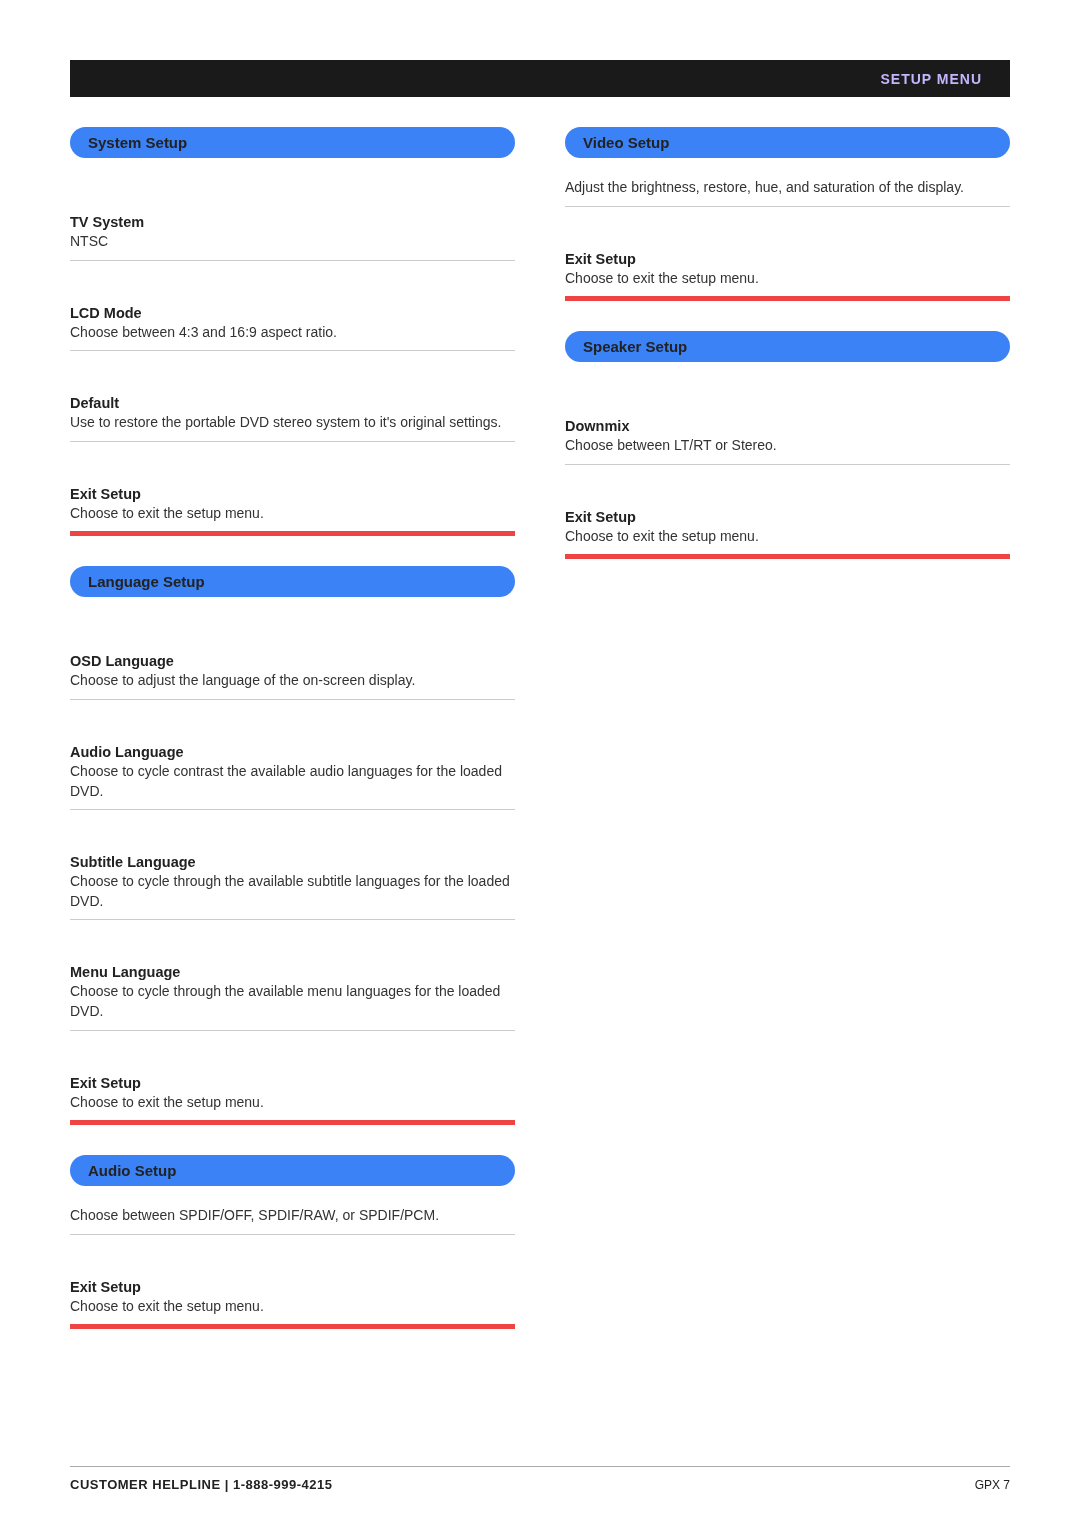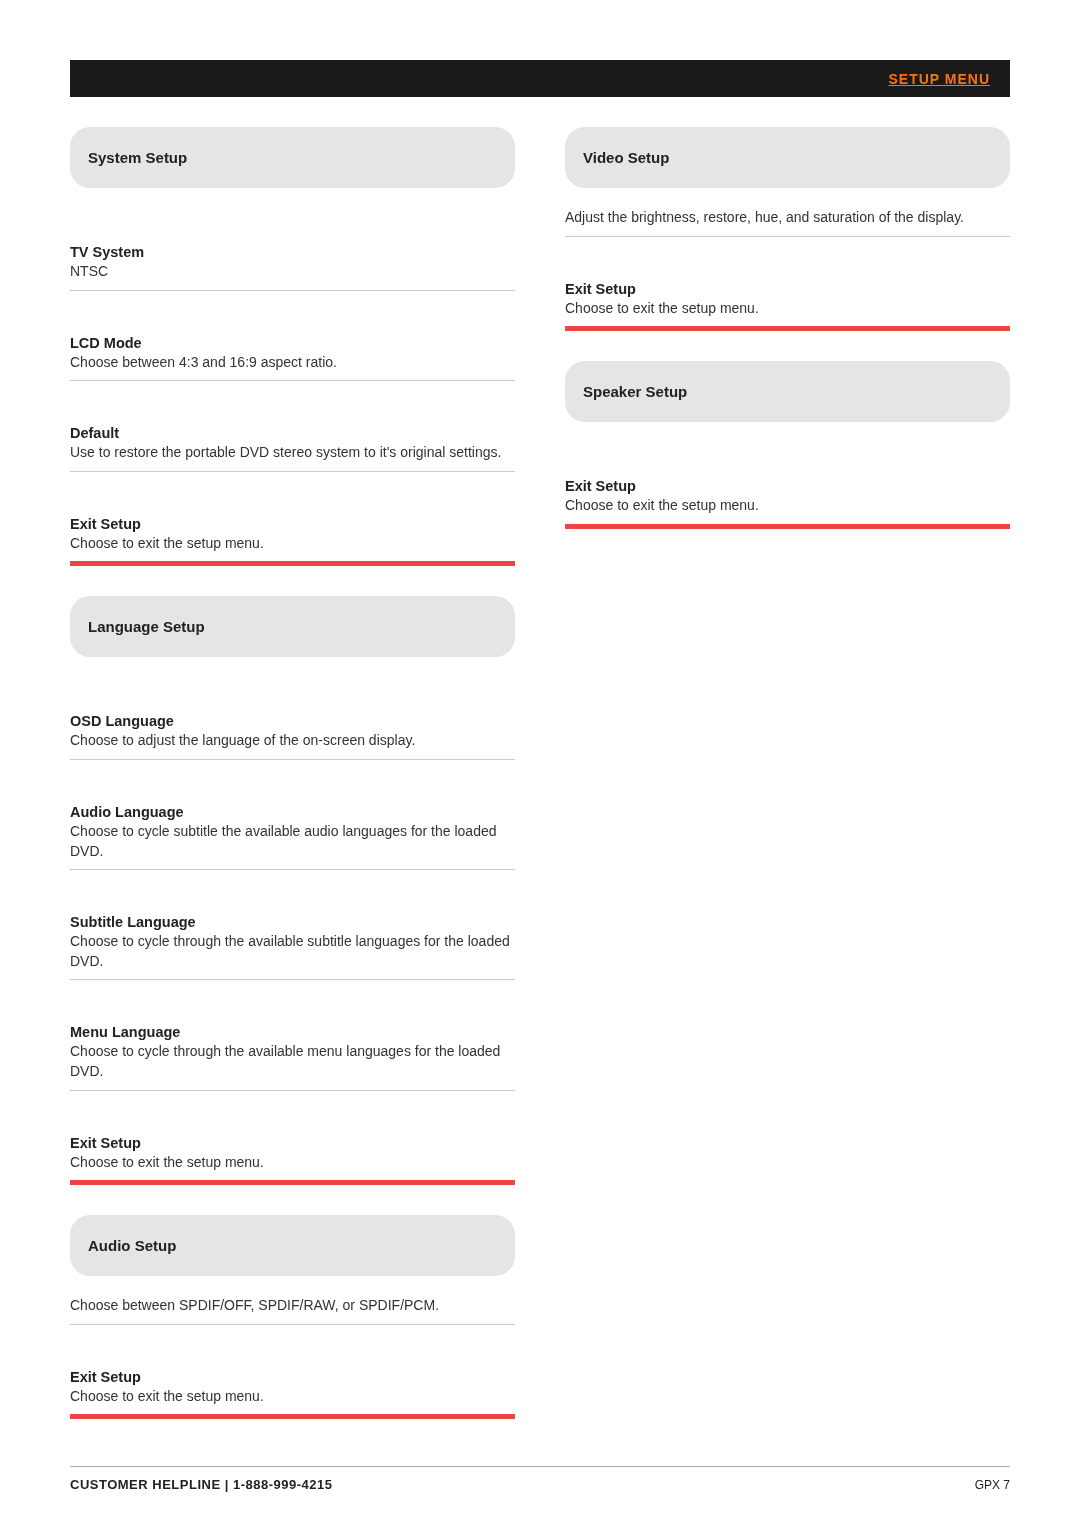--- a/index.html
+++ b/index.html
@@ -13,26 +13,25 @@
       position: relative;
     }
 
     .page-wrapper {
       padding: 60px 70px 80px 70px;
     }
 
     
     .header-bar {
       background: #1a1a1a;
-      color: #f97316;
+      color: #c4b5fd;
       text-align: right;
-      padding: 10px 20px;
+      padding: 10px 28px;
       margin-bottom: 30px;
       letter-spacing: 1px;
-      text-decoration: underline;
     }
     .header-bar span {
       font-size: 14px;
       font-weight: bold;
       text-transform: uppercase;
     }
 
     
     .main-content {
       display: flex;
@@ -42,23 +41,23 @@
     .col {
       flex: 1;
     }
 
     
     .section {
       margin-bottom: 30px;
     }
 
     .section-header {
-      background: #e5e5e5;
+      background: #3b82f6;
       border-radius: 20px;
-      padding: 22px 18px;
+      padding: 7px 18px;
       font-weight: bold;
       font-size: 15px;
       margin-bottom: 12px;
       display: inline-block;
       width: 100%;
     }
 
     .section-item {
       padding: 8px 0;
       border-bottom: 1px solid #ccc;
@@ -128,21 +127,21 @@
             <div class="item-desc">Use to restore the portable DVD stereo system to it's original settings.</div>
           </div><div class="section-item">
             <div class="item-title">Exit Setup</div>
             <div class="item-desc">Choose to exit the setup menu.</div>
           </div></div>
         <div class="section"><div class="section-header">Language Setup</div><div class="section-item">
             <div class="item-title">OSD Language</div>
             <div class="item-desc">Choose to adjust the language of the on-screen display.</div>
           </div><div class="section-item">
             <div class="item-title">Audio Language</div>
-            <div class="item-desc">Choose to cycle subtitle the available audio languages for the loaded DVD.</div>
+            <div class="item-desc">Choose to cycle contrast the available audio languages for the loaded DVD.</div>
           </div><div class="section-item">
             <div class="item-title">Subtitle Language</div>
             <div class="item-desc">Choose to cycle through the available subtitle languages for the loaded DVD.</div>
           </div><div class="section-item">
             <div class="item-title">Menu Language</div>
             <div class="item-desc">Choose to cycle through the available menu languages for the loaded DVD.</div>
           </div><div class="section-item">
             <div class="item-title">Exit Setup</div>
             <div class="item-desc">Choose to exit the setup menu.</div>
           </div></div>
@@ -155,20 +154,23 @@
       </div>
 
     <div class="col" id="right-col">
         <div class="section"><div class="section-header">Video Setup</div><div class="section-item">
             <div class="item-desc">Adjust the brightness, restore, hue, and saturation of the display.</div>
           </div><div class="section-item">
             <div class="item-title">Exit Setup</div>
             <div class="item-desc">Choose to exit the setup menu.</div>
           </div></div>
         <div class="section"><div class="section-header">Speaker Setup</div><div class="section-item">
+            <div class="item-title">Downmix</div>
+            <div class="item-desc">Choose between LT/RT or Stereo.</div>
+          </div><div class="section-item">
             <div class="item-title">Exit Setup</div>
             <div class="item-desc">Choose to exit the setup menu.</div>
           </div></div>
       </div>
   </div>
 
 </div>
 
 <div class="footer">
   <span class="footer-left">CUSTOMER HELPLINE  |  1-888-999-4215</span>

